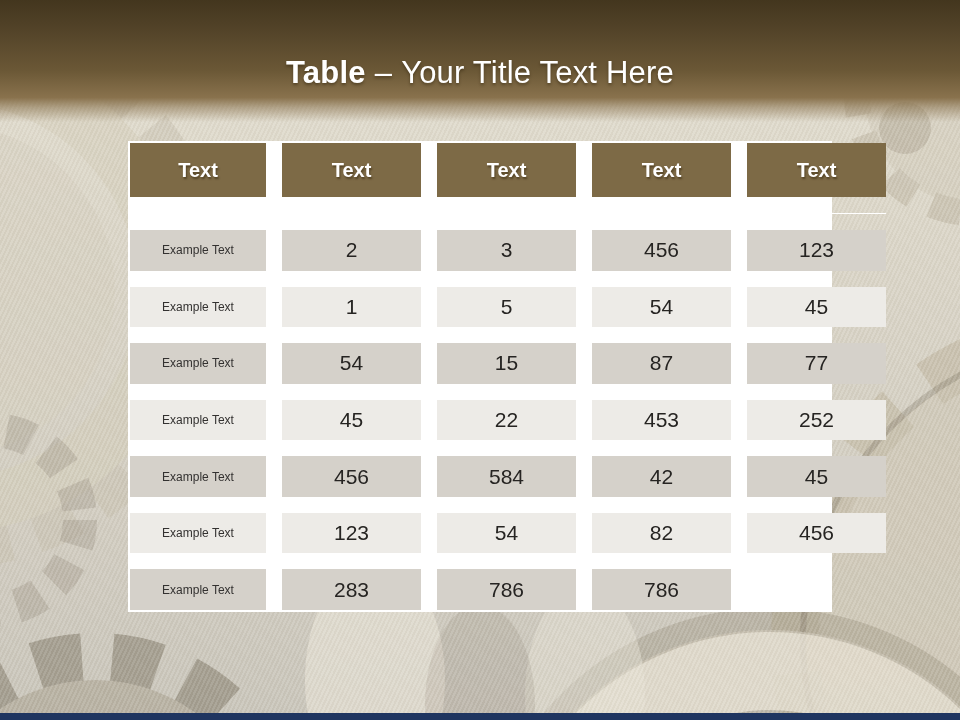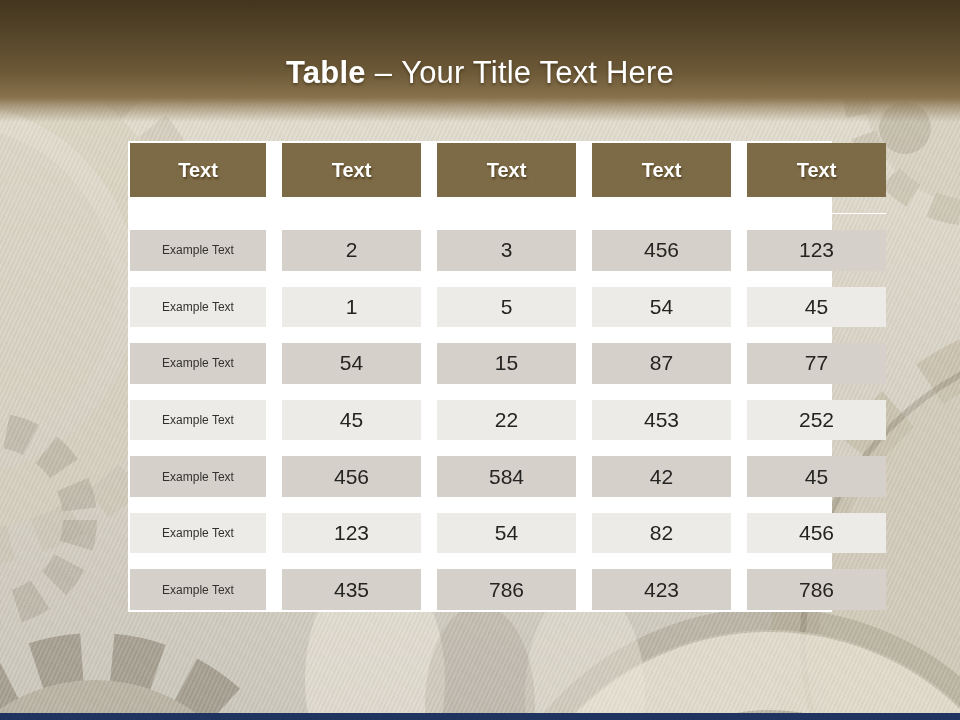--- a/index.html
+++ b/index.html
@@ -155,19 +155,18 @@
   <div class="cell row-dark td-num">42</div>
   <div class="cell row-dark td-num">45</div>
 
   <div class="cell row-light td-label">Example Text</div>
   <div class="cell row-light td-num">123</div>
   <div class="cell row-light td-num">54</div>
   <div class="cell row-light td-num">82</div>
   <div class="cell row-light td-num">456</div>
 
   <div class="cell row-dark td-label bold-row">Example Text</div>
-  <div class="cell row-dark td-num bold-row">435</div>
+  <div class="cell row-dark td-num bold-row">283</div>
   <div class="cell row-dark td-num bold-row">786</div>
-  <div class="cell row-dark td-num bold-row">423</div>
   <div class="cell row-dark td-num bold-row">786</div>
 </div>
 
 <div class="footer-bar"></div>
 
 </body></html>

